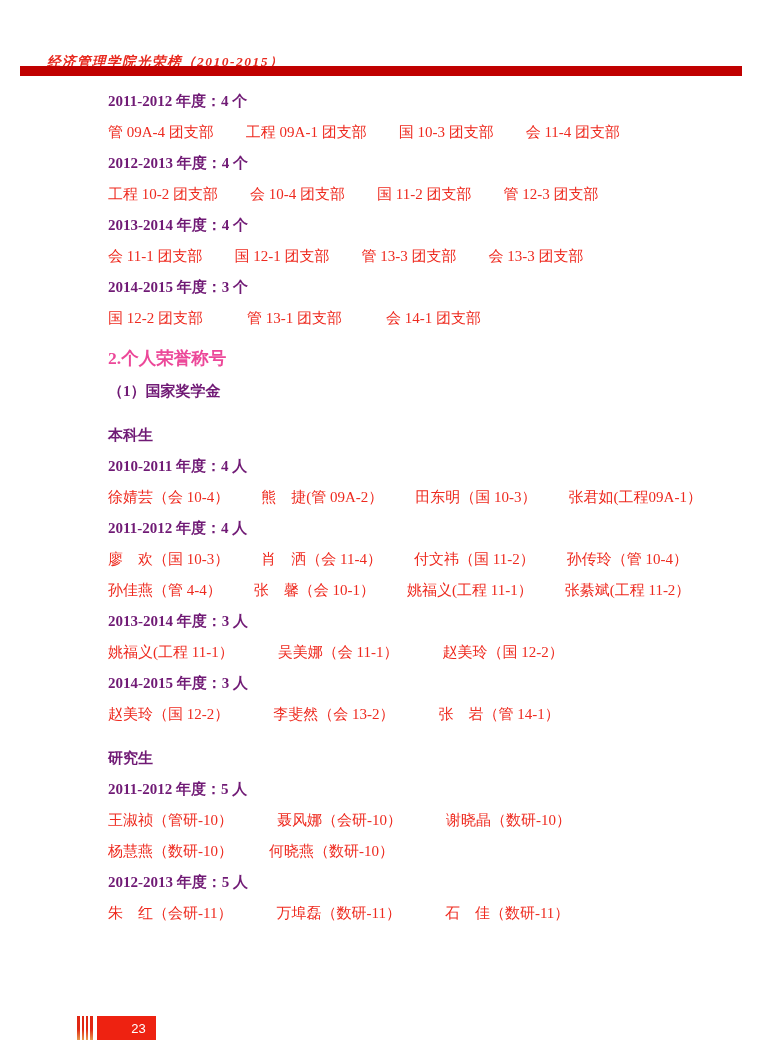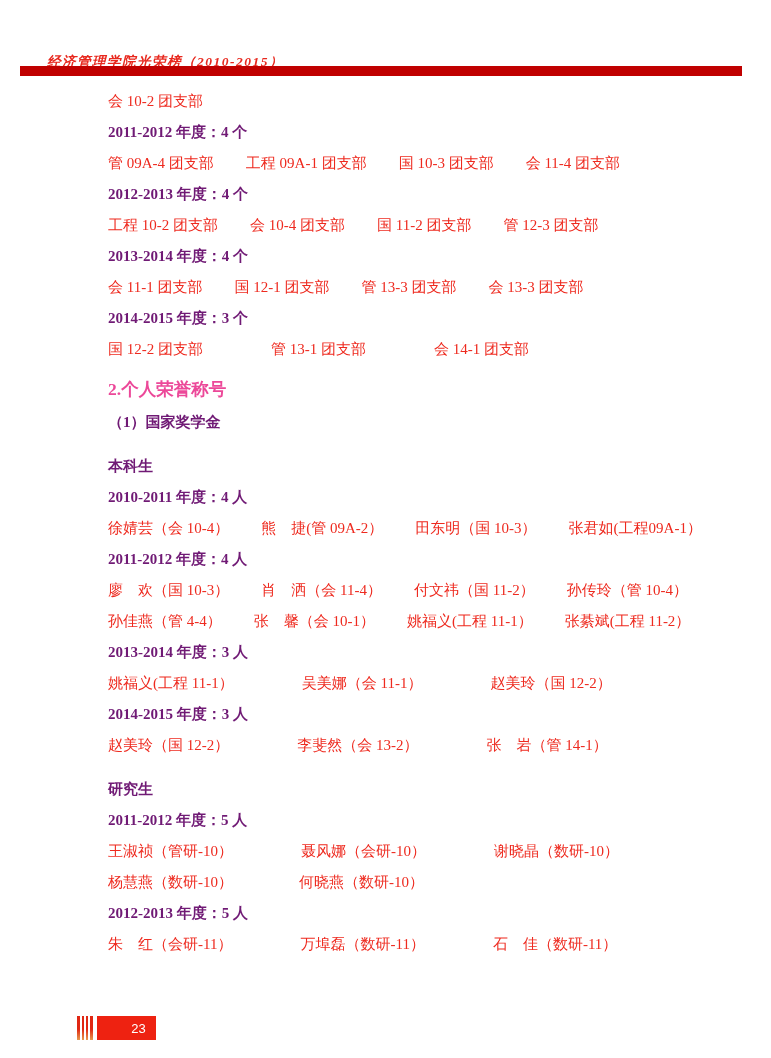--- a/index.html
+++ b/index.html
@@ -31,22 +31,22 @@
   .content > div{white-space:pre;}
   .line,.heading,.subtitle,.group{height:31px;line-height:31px;}
   .row{height:31px;line-height:31px;display:flex;flex-wrap:nowrap;}
   .heading,.subtitle,.group{font-weight:bold;color:#701a75;}
   .title{
     font-size:17.5px;font-weight:bold;color:#ec4899;
     height:36px;line-height:36px;margin-top:6px;
   }
   .group{margin-top:13px;}
   .cols4{column-gap:32px;}
-  .cols3{column-gap:68px;text-align:right;}
-  .cols2{column-gap:66px;}
+  .cols3{column-gap:44px;text-align:right;}
+  .cols2{column-gap:36px;}
   .entry{white-space:pre;}
   .footer-stripes{
     position:absolute;left:77px;top:1016px;
     height:24px;display:flex;column-gap:2px;
   }
   .stripe{
     width:3px;height:24px;
     background:linear-gradient(to bottom,#e02713 55%,#e69a4e 100%);
   }
   .stripe:nth-child(2),.stripe:nth-child(3){width:2px;}
@@ -63,21 +63,20 @@
 </head>
 <body>
 
 <div class="page">
 
   <div class="header-title">经济管理学院光荣榜（2010-2015）</div>
 
   <div class="header-rule" style="background: rgb(192, 0, 0);"></div>
 
   <div class="content" style="color: rgb(238, 42, 31);">
-      <div class="line">会 10-2 团支部</div>
       <div class="heading">2011-2012 年度：4 个</div>
       <div class="row cols4"><span class="entry">管 09A-4 团支部</span><span class="entry">工程 09A-1 团支部</span><span class="entry">国 10-3 团支部</span><span class="entry">会 11-4 团支部</span></div>
       <div class="heading">2012-2013 年度：4 个</div>
       <div class="row cols4"><span class="entry">工程 10-2 团支部</span><span class="entry">会 10-4 团支部</span><span class="entry">国 11-2 团支部</span><span class="entry">管 12-3 团支部</span></div>
       <div class="heading">2013-2014 年度：4 个</div>
       <div class="row cols4"><span class="entry">会 11-1 团支部</span><span class="entry">国 12-1 团支部</span><span class="entry">管 13-3 团支部</span><span class="entry">会 13-3 团支部</span></div>
       <div class="heading">2014-2015 年度：3 个</div>
       <div class="row cols3"><span class="entry">国 12-2 团支部</span><span class="entry">管 13-1 团支部</span><span class="entry">会 14-1 团支部</span></div>
       <div class="title">2.个人荣誉称号</div>
       <div class="subtitle">（1）国家奖学金</div>

